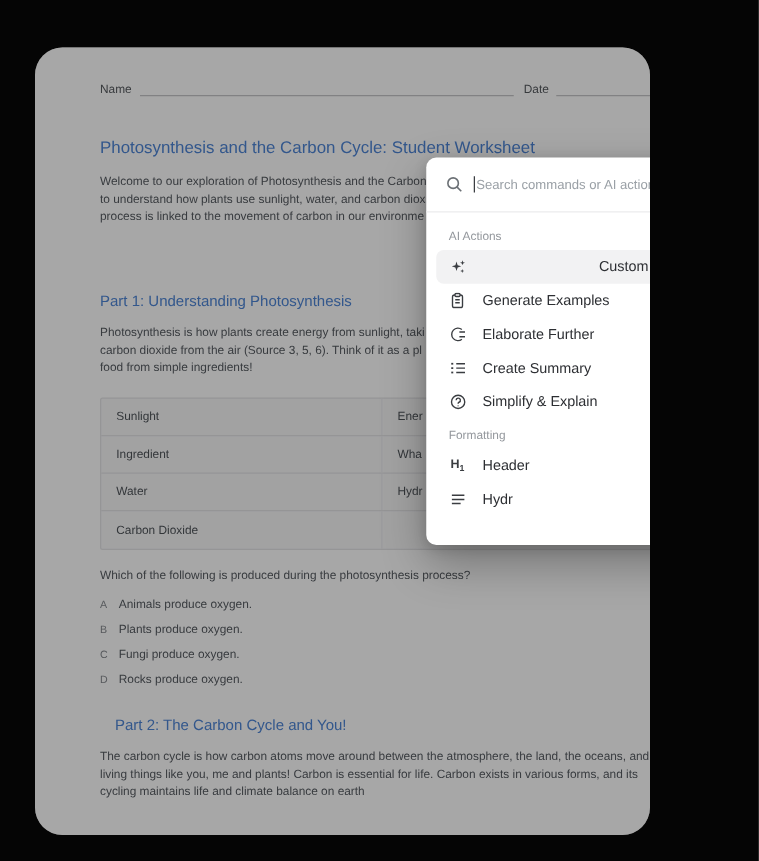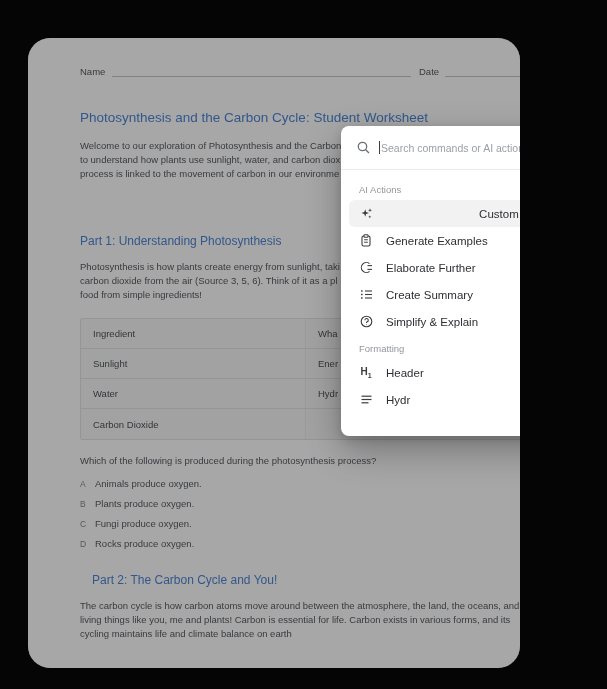--- a/index.html
+++ b/index.html
@@ -91,26 +91,26 @@
     <div class="doc-abs section-heading" style="left:52px; top:196px;">Part 1: Understanding Photosynthesis</div>
 
     <div class="doc-abs body-text" style="left:52px; top:222px;">
       <div>Photosynthesis is how plants create energy from sunlight, taki</div>
       <div>carbon dioxide from the air (Source 3, 5, 6). Think of it as a pl</div>
       <div>food from simple ingredients!</div>
     </div>
 
     <div class="doc-abs ws-table" style="left:52px; top:280px;">
       <div class="ws-row">
+        <div class="ws-cell c1">Sunlight</div>
+        <div class="ws-cell c2">Ener</div>
+      </div>
+      <div class="ws-row">
         <div class="ws-cell c1">Ingredient</div>
         <div class="ws-cell c2">Wha</div>
-      </div>
-      <div class="ws-row">
-        <div class="ws-cell c1">Sunlight</div>
-        <div class="ws-cell c2">Ener</div>
       </div>
       <div class="ws-row">
         <div class="ws-cell c1">Water</div>
         <div class="ws-cell c2">Hydr</div>
       </div>
       <div class="ws-row">
         <div class="ws-cell c1">Carbon Dioxide</div>
         <div class="ws-cell c2"></div>
       </div>
     </div>

